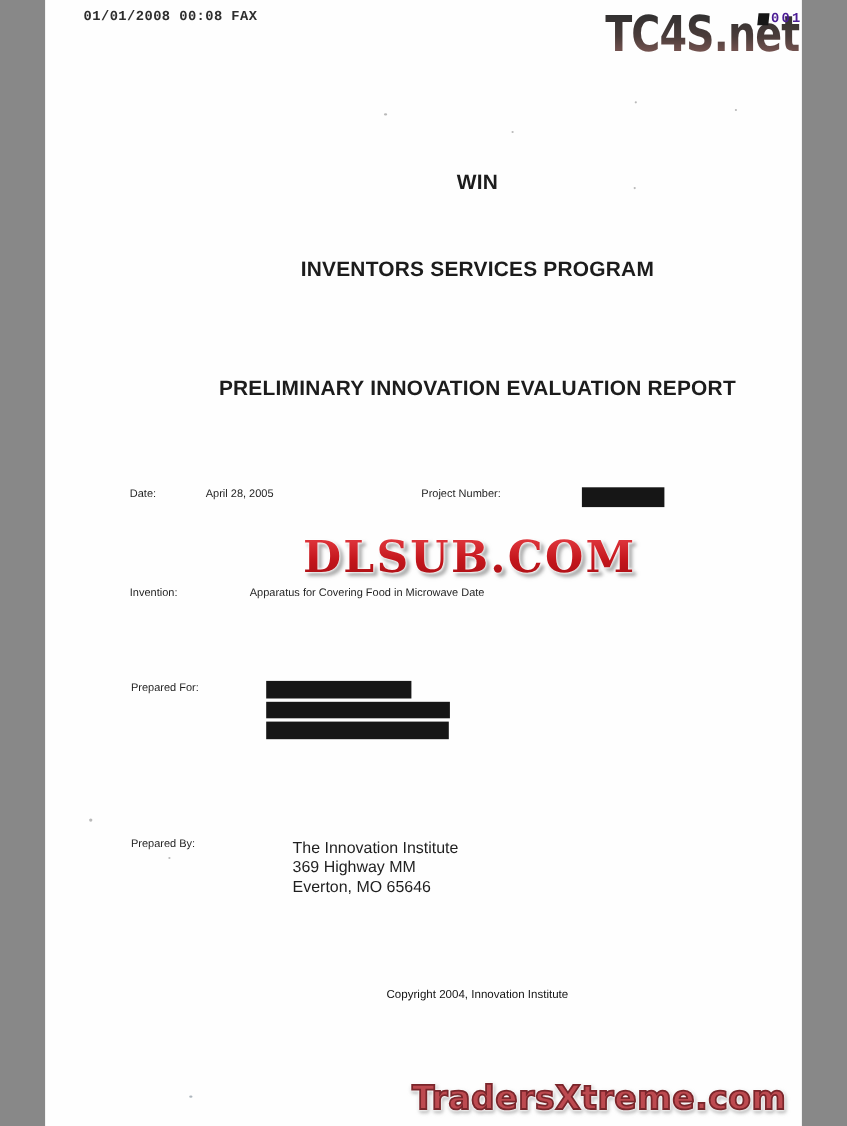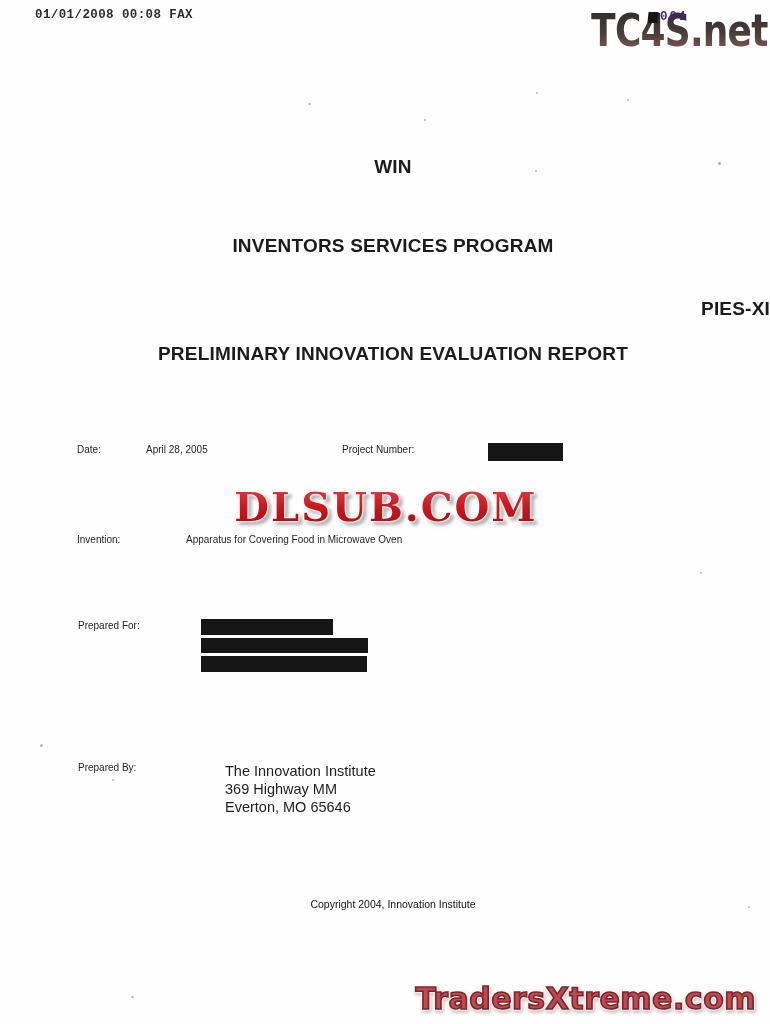--- a/index.html
+++ b/index.html
@@ -1,19 +1,19 @@
 <!DOCTYPE html>
 <html><head>
 <meta charset="utf-8">
 <style>
   * { margin:0; padding:0; box-sizing:border-box; }
   html,body { background:#888; }
   .page {
     position:relative;
-    width:770px; height:1024px;
+    width:688px; height:1024px;
     margin:0 auto;
     background:#fefefe;
     overflow:hidden;
     font-family:"Liberation Sans", sans-serif;
     color:#1f1f1f;
   }
   
   .fax-header {
     position:absolute; left:35px; top:8px;
     font-family:"Liberation Mono", monospace;
@@ -125,21 +125,21 @@
   <div class="heading h-program">INVENTORS SERVICES PROGRAM</div>
   <div class="heading h-code">PIES-XI</div>
   <div class="heading h-title">PRELIMINARY INNOVATION EVALUATION REPORT</div>
 
   <div class="label lbl-date">Date:</div>
   <div class="value val-date">April 28, 2005</div>
   <div class="label lbl-project">Project Number:</div>
   <div class="redaction red-project"></div>
 
   <div class="label lbl-invention">Invention:</div>
-  <div class="value val-invention">Apparatus for Covering Food in Microwave Oven</div>
+  <div class="value val-invention">Apparatus for Covering Food in Microwave Date</div>
 
   <div class="label lbl-prepared-for">Prepared For:</div>
   <div class="redaction red-pf-1"></div>
   <div class="redaction red-pf-2"></div>
   <div class="redaction red-pf-3"></div>
 
   <div class="label lbl-prepared-by">Prepared By:</div>
   <div class="value val-prepared-by">
     <div>The Innovation Institute</div>
     <div>369 Highway MM</div>

